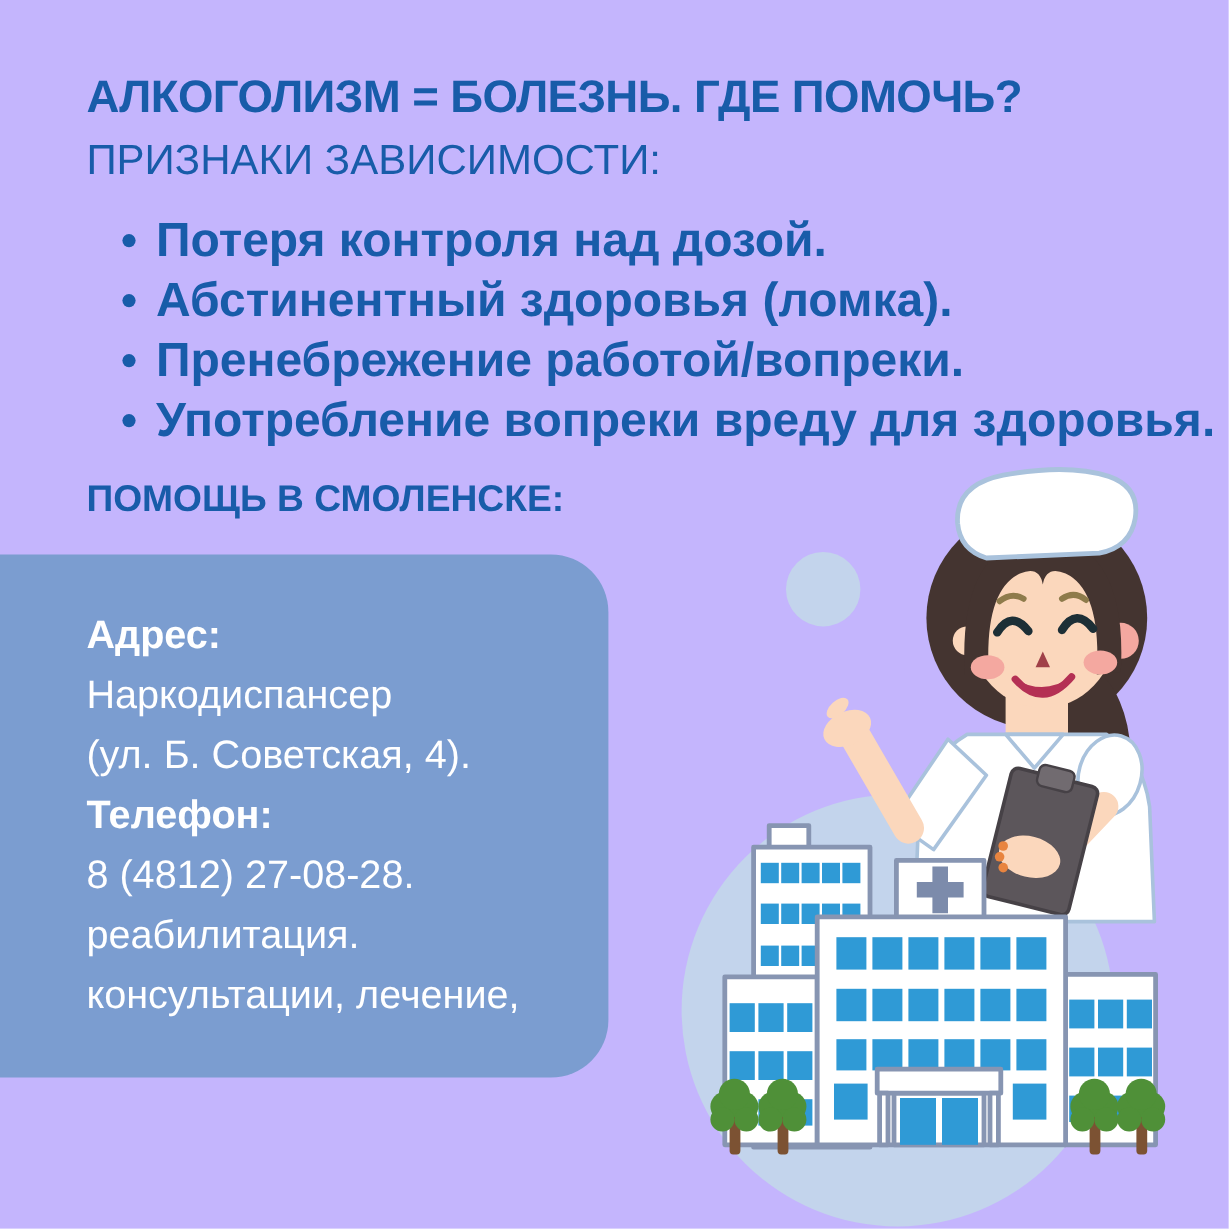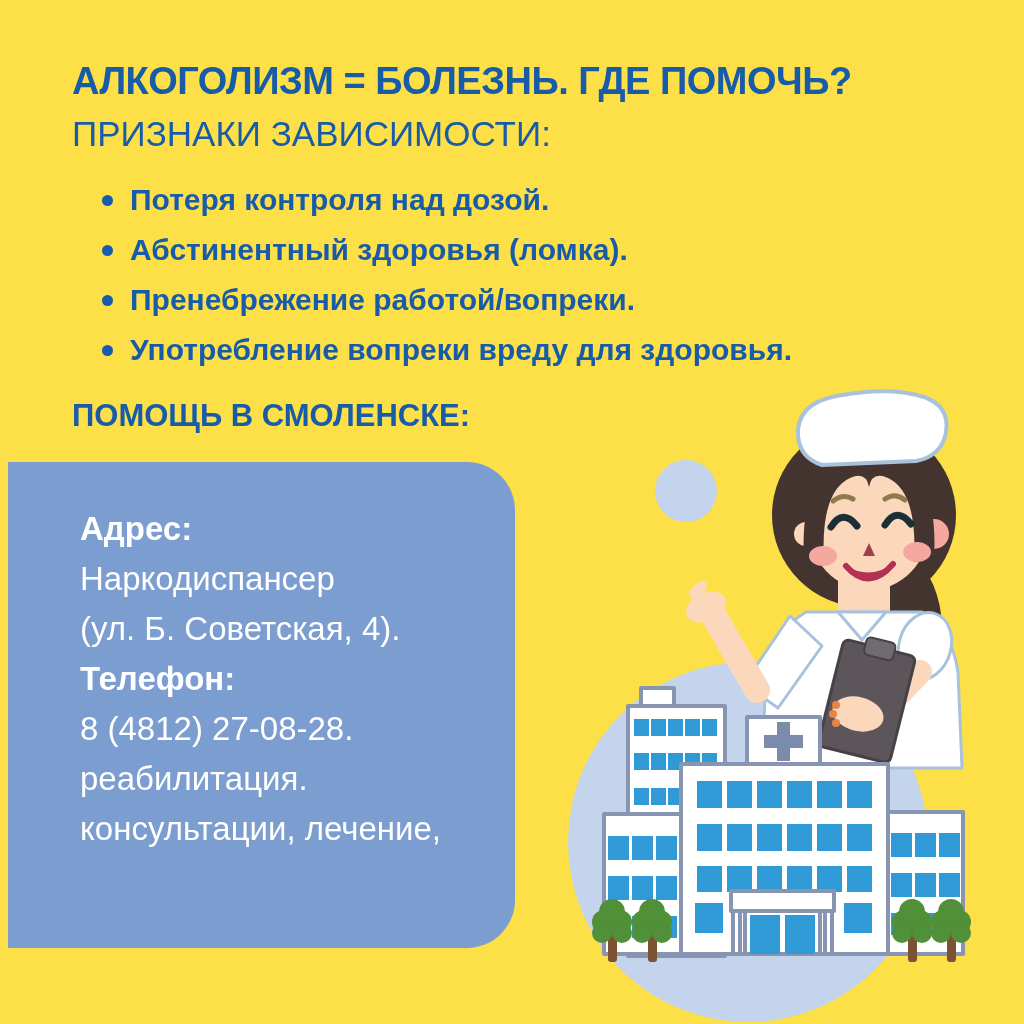--- a/index.html
+++ b/index.html
@@ -4,35 +4,35 @@
 <style>
   :root{
     --accent-blue:#185CA9;
     --card-blue:#7B9DD0;
     --circle-blue:#C3D4EC;
     --window-blue:#2F9AD6;
     --outline-blue:#8795B2;
   }
   html,body{margin:0;padding:0;background:#fff;}
   .poster{
-    position:relative;width:1024px;height:1024px;background:#fde047;overflow:hidden;
+    position:relative;width:1024px;height:1024px;background:#c4b5fd;overflow:hidden;
     font-family:"Liberation Sans",sans-serif;
   }
   .title{position:absolute;left:72px;top:60px;margin:0;font-size:38px;font-weight:700;
     color:var(--accent-blue);letter-spacing:-0.5px;white-space:nowrap;}
   .subtitle{position:absolute;left:72px;top:114px;font-size:35px;font-weight:400;
     color:var(--accent-blue);white-space:nowrap;}
   .symptoms{position:absolute;left:72px;top:175px;margin:0;padding:0;list-style:none;}
   .symptoms li{position:relative;padding-left:58px;height:50px;line-height:50px;
-    font-size:30px;font-weight:700;color:var(--accent-blue);white-space:nowrap;}
+    font-size:40px;font-weight:700;color:var(--accent-blue);white-space:nowrap;}
   .symptoms li::before{content:"";position:absolute;left:30px;top:20px;width:11px;height:11px;
     border-radius:50%;background:var(--accent-blue);}
   .help-heading{position:absolute;left:72px;top:398px;font-size:31px;font-weight:700;
     color:var(--accent-blue);white-space:nowrap;}
-  .card{position:absolute;left:8px;top:462px;width:507px;height:486px;background:var(--card-blue);
+  .card{position:absolute;left:0;top:462px;width:507px;height:436px;background:var(--card-blue);
     border-radius:0 48px 48px 0;box-sizing:border-box;padding:42px 20px 0 72px;}
   .card .line{font-size:33px;line-height:50px;color:#ffffff;white-space:nowrap;}
   .card .bold{font-weight:700;}
   .illo{position:absolute;left:0;top:0;width:1024px;height:1024px;}
 
   
   .c-light{fill:var(--circle-blue);}
   .hair{fill:#443430;}
   .skin-f{fill:#FBD7BC;}
   .arm{stroke:#FBD7BC;stroke-linecap:round;fill:none;}

